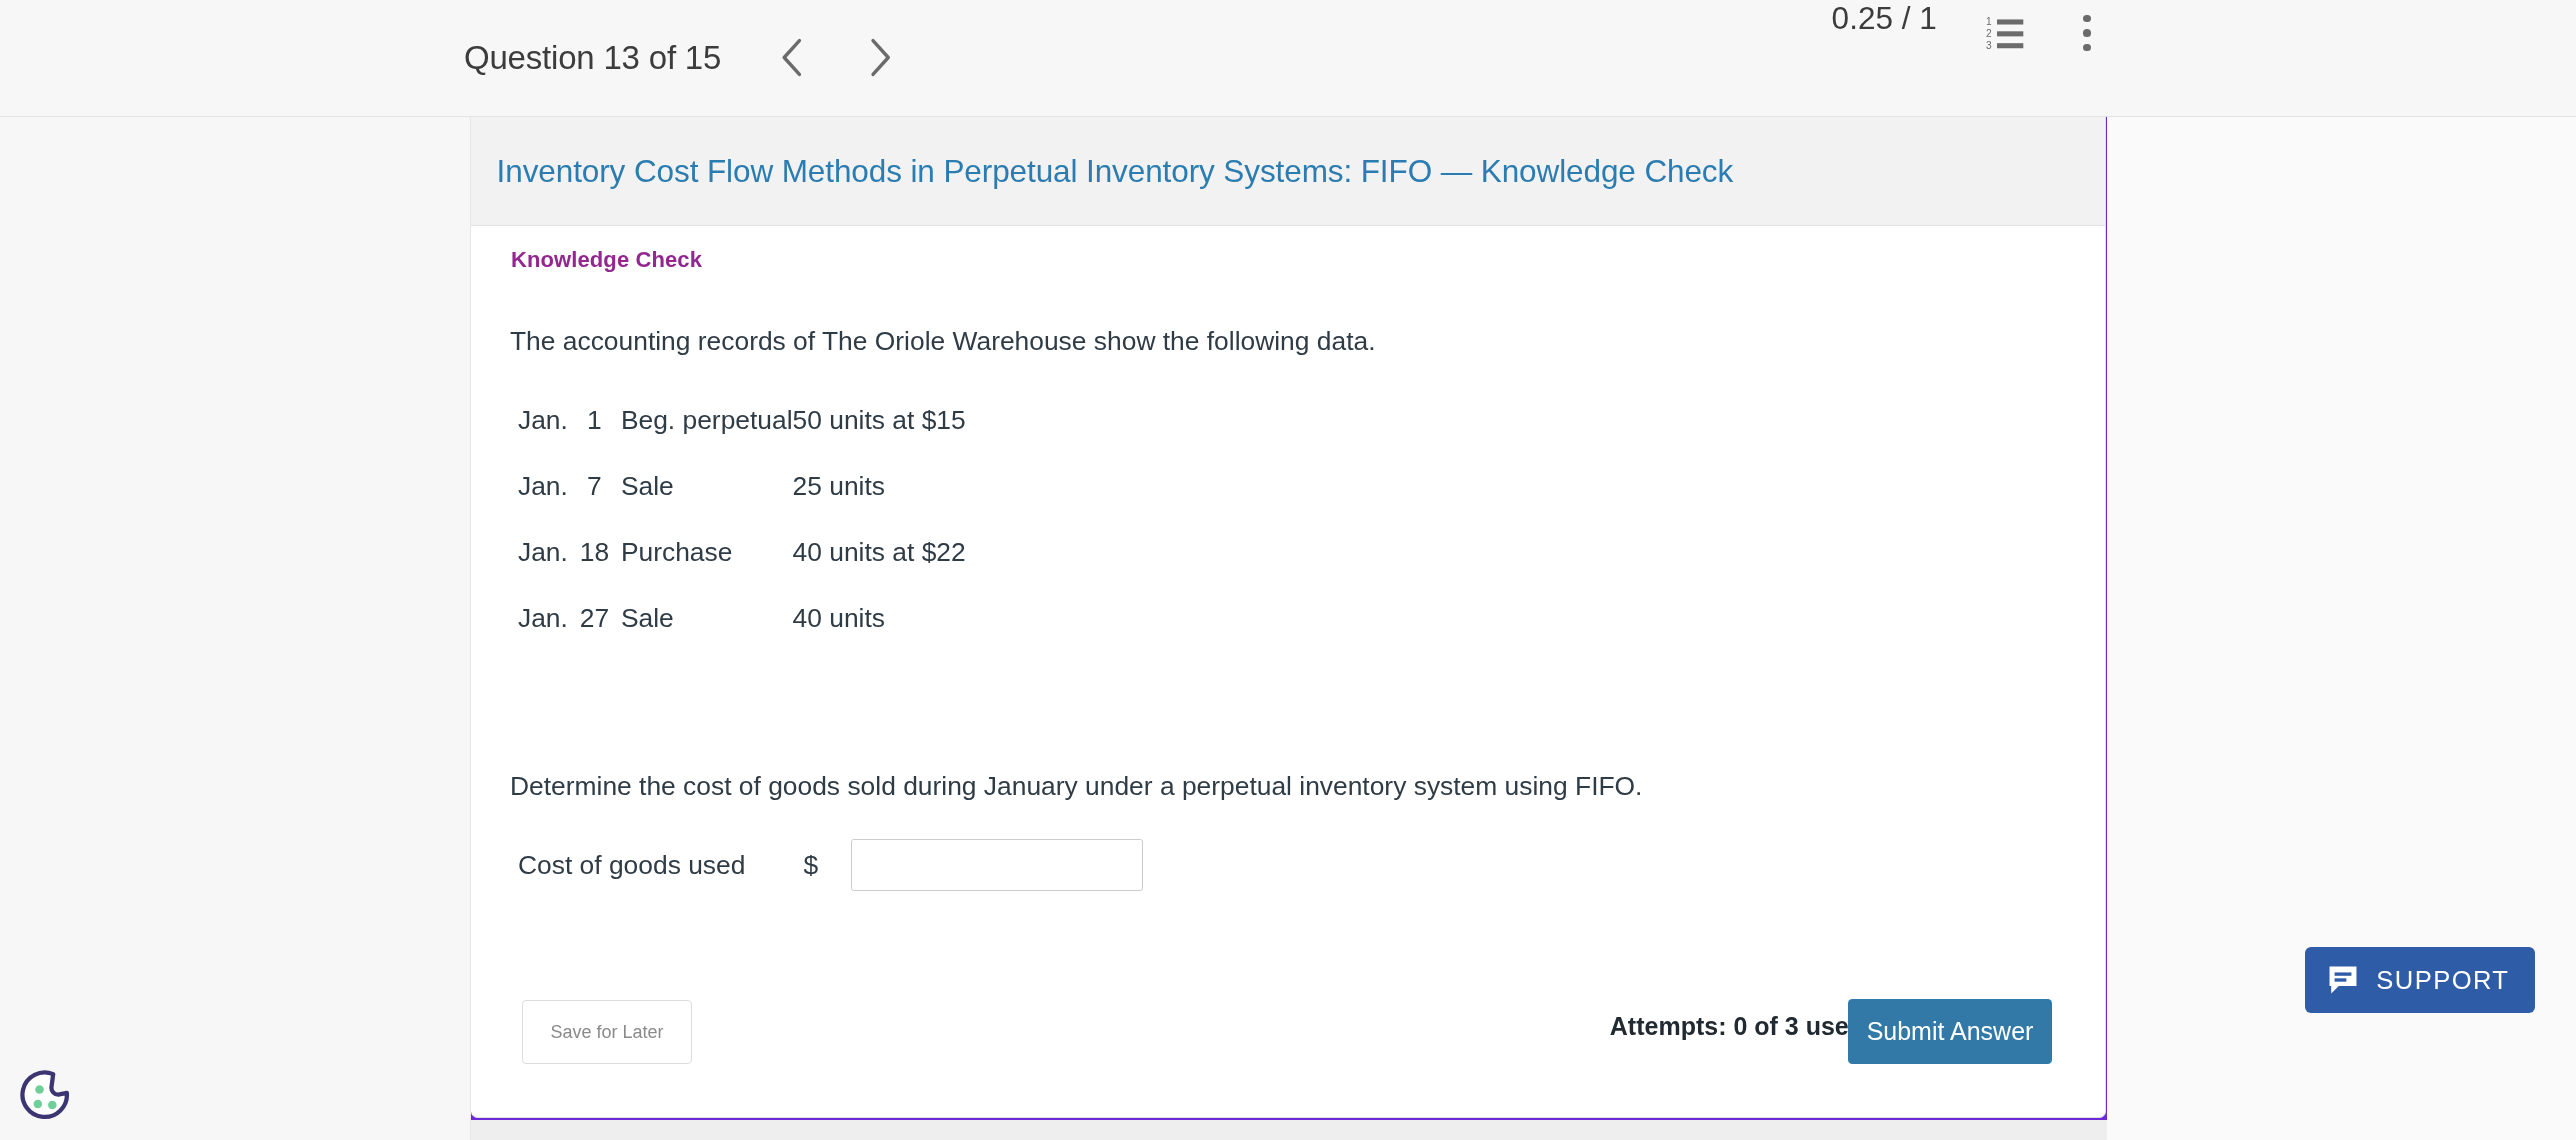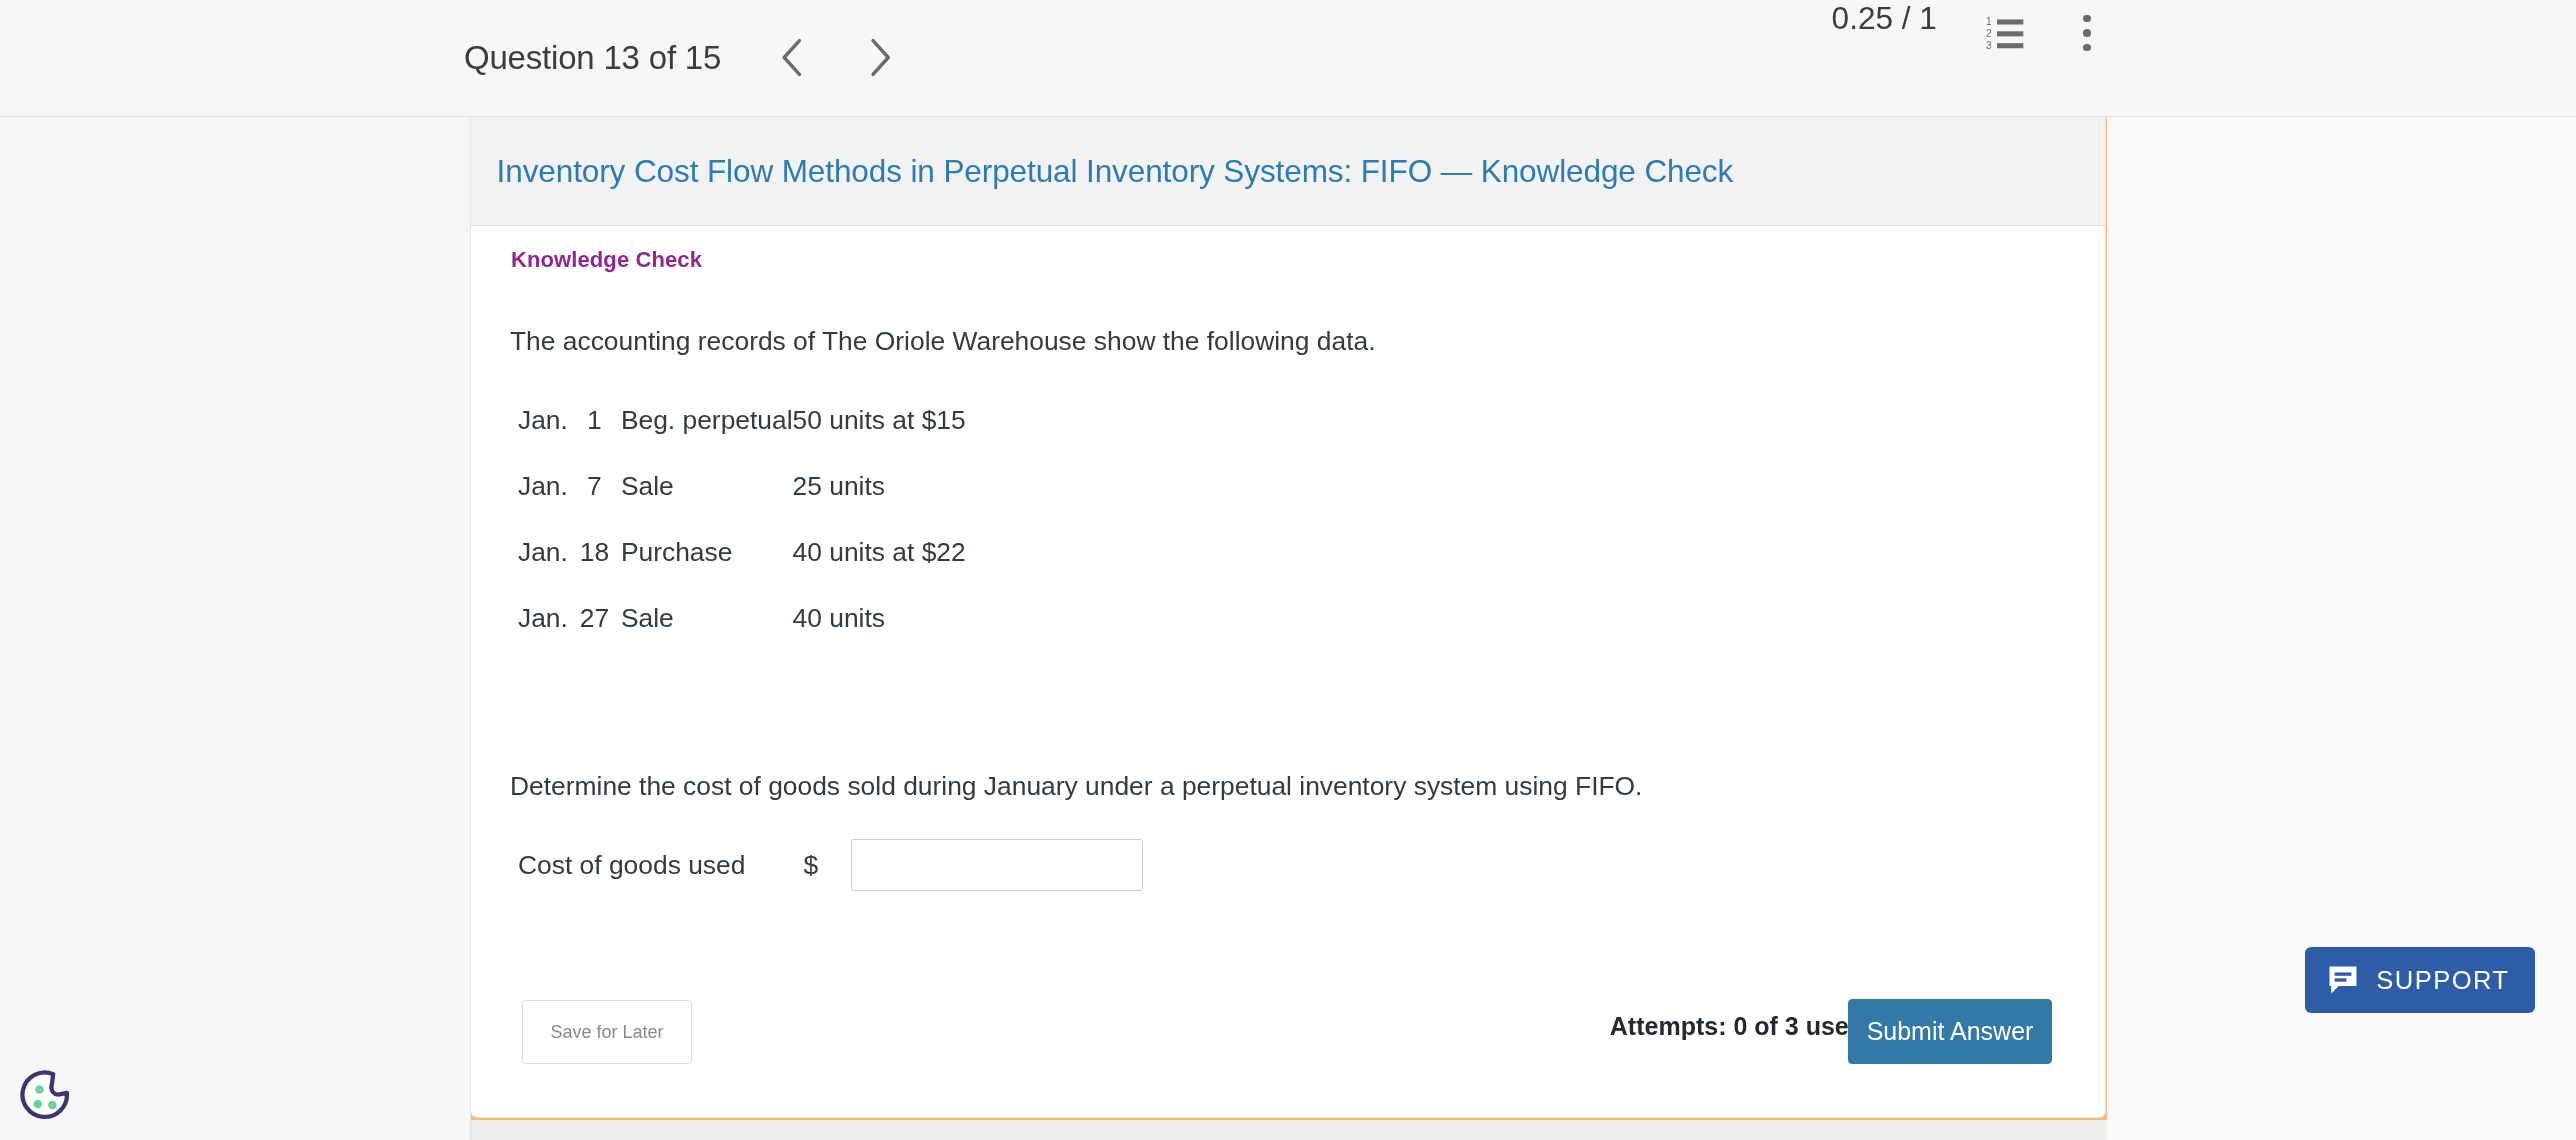--- a/index.html
+++ b/index.html
@@ -94,21 +94,21 @@
     border-radius: 50%;
     background: #6b6b6b;
   }
 
   
   .content-wrap {
     position: absolute;
     left: 0; top: 117px;
     width: 2576px;
     height: 1024px;
-    background: #fdba74;
+    background: #6d28d9;
   }
   .left-gutter {
     position: absolute;
     left: 0; top: 0;
     width: 471px;
     height: 1024px;
     background: #f7f7f7;
     border-right: 1.7px solid #e6e6e6;
   }
 

